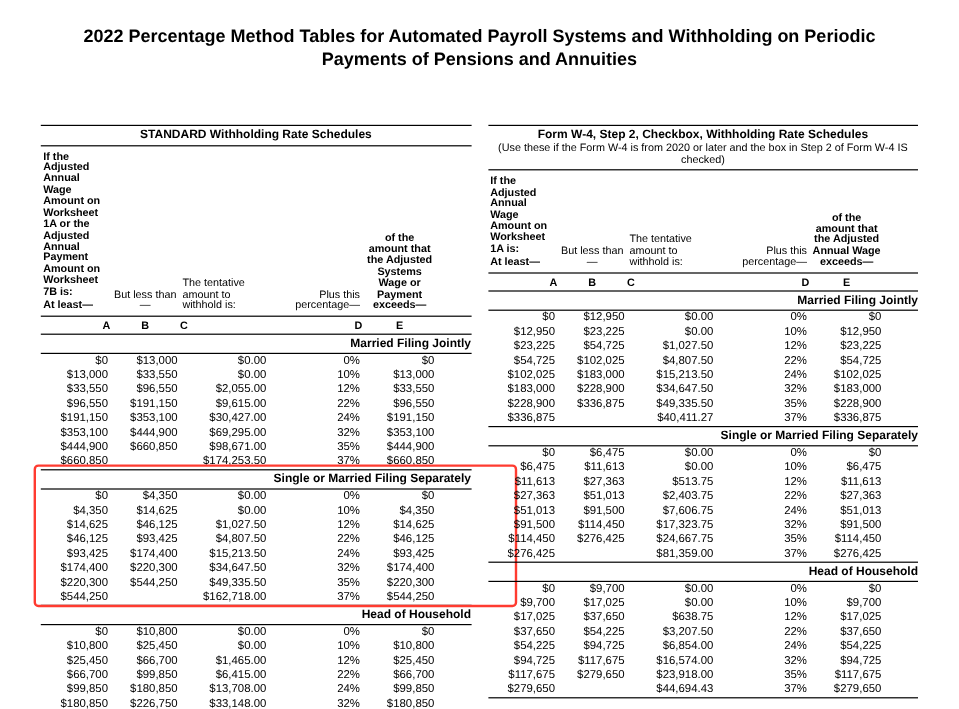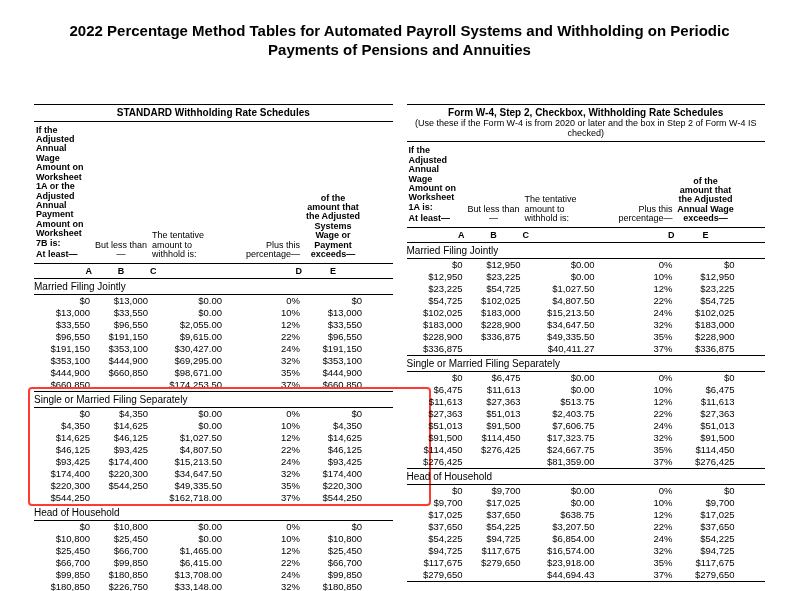--- a/index.html
+++ b/index.html
@@ -14,21 +14,21 @@
   .headerRow .cell { padding:4px 2px 3px; box-sizing:border-box; display:flex; flex-direction:column; justify-content:flex-end; }
   .headerRow .cell.bold { font-weight:bold; }
   .abRow { display:flex; font-size:9px; font-weight:bold; border-bottom:1px solid #000; }
   .abRow .cell { text-align:center; padding:2px 0; box-sizing:border-box; }
   .panel .cA { width:58px; text-align:right; }
   .panel .cB { width:58px; text-align:center; }
   .panel .cC { width:74px; text-align:left; }
   .panel .cD { width:78px; text-align:right; }
   .panel .cE { width:62px; text-align:center; }
   .headerRow .cA { text-align:left; }
-  .sectionTitle { text-align:left; font-weight:normal; font-size:10px; border-bottom:1px solid #000; padding:2px 0; }
+  .sectionTitle { text-align:right; font-weight:bold; font-size:10px; border-bottom:1px solid #000; padding:2px 0; }
   .tbody { font-size:9.5px; }
   .row { display:flex; }
   .row .cell { padding:0 2px; box-sizing:border-box; text-align:right; height:12px; line-height:12px; }
   .row:last-child { border-bottom:1px solid #000; }
   .highlightBox { position:absolute; border:2px solid #ff3b30; border-radius:4px; pointer-events:none; }
 </style>
 </head>
 <body>
 
 <div class="page">

